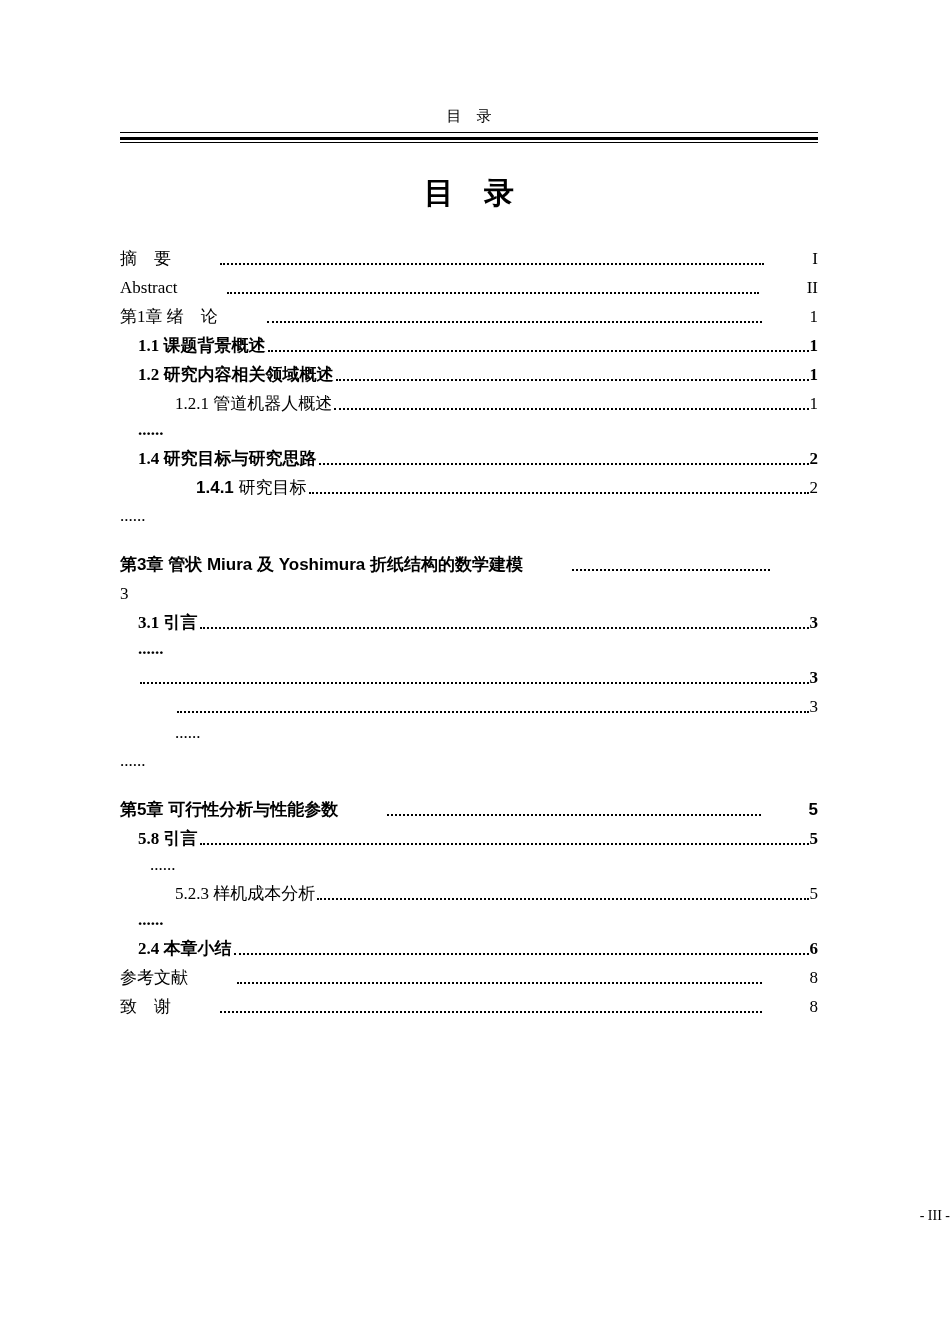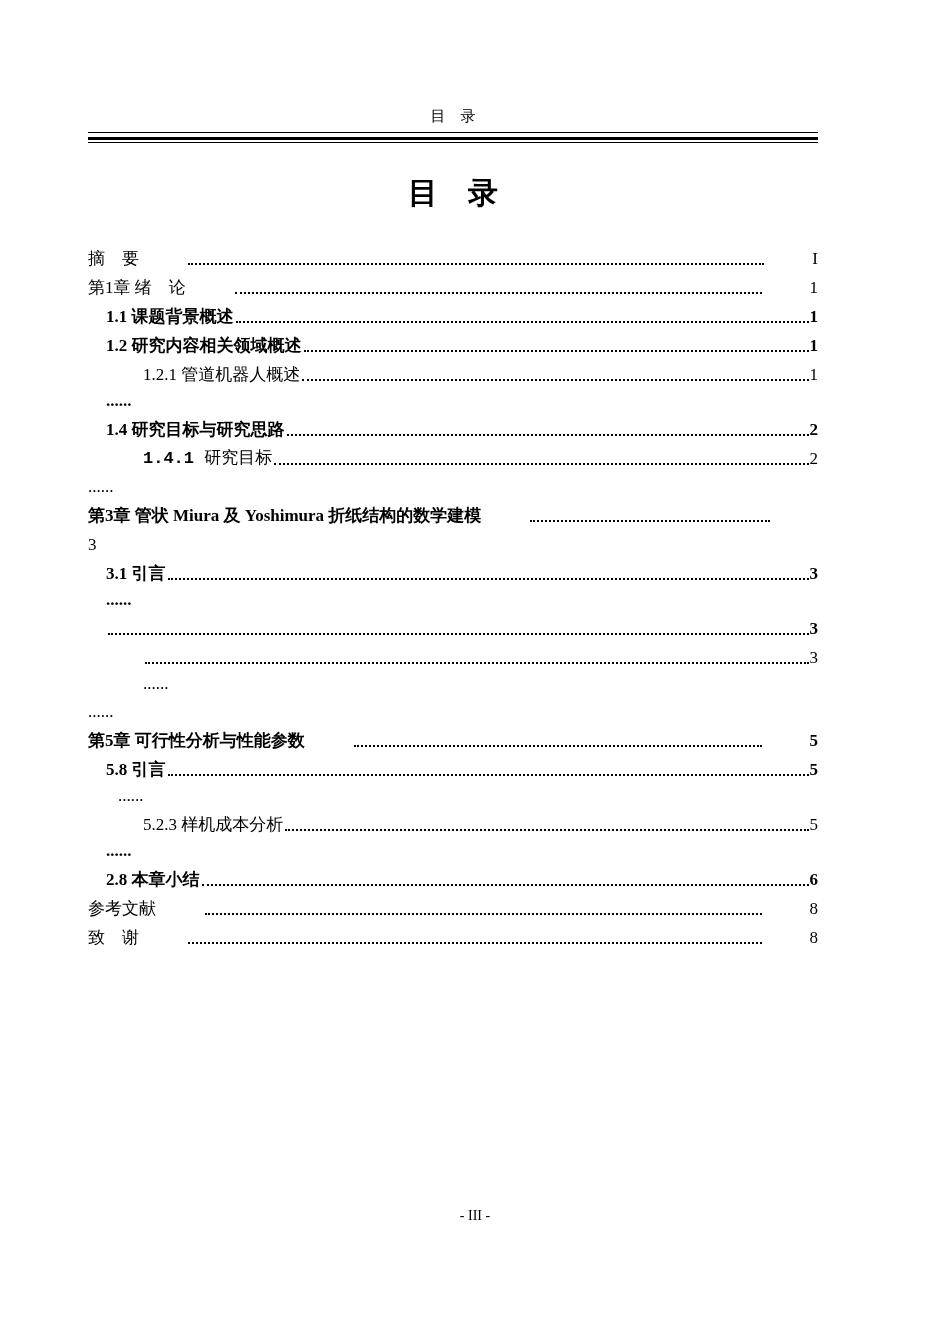--- a/index.html
+++ b/index.html
@@ -1,20 +1,20 @@
 <!DOCTYPE html>
 <html><head>
 <meta charset="utf-8">
 <style>
   * { margin: 0; padding: 0; box-sizing: border-box; }
   html, body { background: #e8e8e8; }
   body { width: 950px; height: 1344px; position: relative; margin: 0 auto;
          font-family: "Liberation Serif", "DejaVu Serif", serif; color: #000; }
   .page { position: absolute; inset: 0; background: #fff;
-          padding: 106px 132px 0 88px; }
+          padding: 106px 132px 0 120px; }
 
   
   .running-head { text-align: center; font-size: 15px; line-height: 20px;
                   padding-bottom: 6px; border-bottom: 1px solid #000; }
   .rule-thick { height: 3px; background: #000; margin-top: 4px; }
   .rule-thin  { height: 1px; background: #000; margin-top: 2px; }
 
   
   .doc-title { text-align: center; font-size: 30px; line-height: 40px;
                font-weight: 700; margin-top: 30px;
@@ -23,49 +23,54 @@
   
   .toc { margin-top: 28px; }
   .toc-row { display: flex; align-items: flex-end; min-height: 29px;
              font-size: 17px; line-height: 23px; }
   .toc-row.ellipsis-row { min-height: 26px; }
   .toc-row.ellipsis-row.lv0 { min-height: 28px; }
   .lv0 { padding-left: 0; gap: 47px; }
   .lv1 { padding-left: 18px; font-weight: bold; }
   .lv1x { padding-left: 30px; }
   .lv2 { padding-left: 55px; }
-  .bold-row { font-weight: 700; font-family: Liberation Serif, serif; }
-  .bold-prefix { font-weight: 700; font-family: Liberation Mono, monospace; }
+  .bold-row { font-weight: 700; font-family: Liberation Sans, sans-serif; margin-top: 20px; }
+  .bold-prefix { font-weight: 700; font-family: Liberation Sans, sans-serif; margin-left: 21px; }
   .toc-label { white-space: nowrap; }
   .leader { flex: 1 1 auto; min-width: 8px;
             border-bottom: 2px dotted #000; margin: 0 1px 5px 2px; }
   .page-num { white-space: nowrap; }
 
   
   .footer { position: absolute; top: 1206px; left: 0; right: 0;
-            text-align: center; font-size: 14px; line-height: 20px; }
+            text-align: right; font-size: 14px; line-height: 20px; }
 </style>
 </head>
 <body>
 
 <div class="page">
 
   <header>
     <div class="running-head">目　录</div>
     <div class="rule-thick"></div>
     <div class="rule-thin"></div>
   </header>
 
   <h1 class="doc-title">目　录</h1>
 
   <main class="toc">
       <div class="toc-row lv0">
         <span class="toc-label">摘　要</span>
         <span class="leader"></span>
         <span class="page-num">I</span>
+      </div>
+      <div class="toc-row lv0">
+        <span class="toc-label">Abstract</span>
+        <span class="leader"></span>
+        <span class="page-num">II</span>
       </div>
       <div class="toc-row lv0">
         <span class="toc-label">第1章 绪　论</span>
         <span class="leader"></span>
         <span class="page-num">1</span>
       </div>
       <div class="toc-row lv1">
         <span class="toc-label">1.1 课题背景概述</span>
         <span class="leader"></span>
         <span class="page-num">1</span>
@@ -141,21 +146,21 @@
       </div>
       <div class="toc-row lv2">
         <span class="toc-label">5.2.3 样机成本分析</span>
         <span class="leader"></span>
         <span class="page-num">5</span>
       </div>
       <div class="toc-row lv1 ellipsis-row">
         <span class="toc-label">......</span>
       </div>
       <div class="toc-row lv1">
-        <span class="toc-label">2.8 本章小结</span>
+        <span class="toc-label">2.4 本章小结</span>
         <span class="leader"></span>
         <span class="page-num">6</span>
       </div>
       <div class="toc-row lv0">
         <span class="toc-label">参考文献</span>
         <span class="leader"></span>
         <span class="page-num">8</span>
       </div>
       <div class="toc-row lv0">
         <span class="toc-label">致　谢</span>

